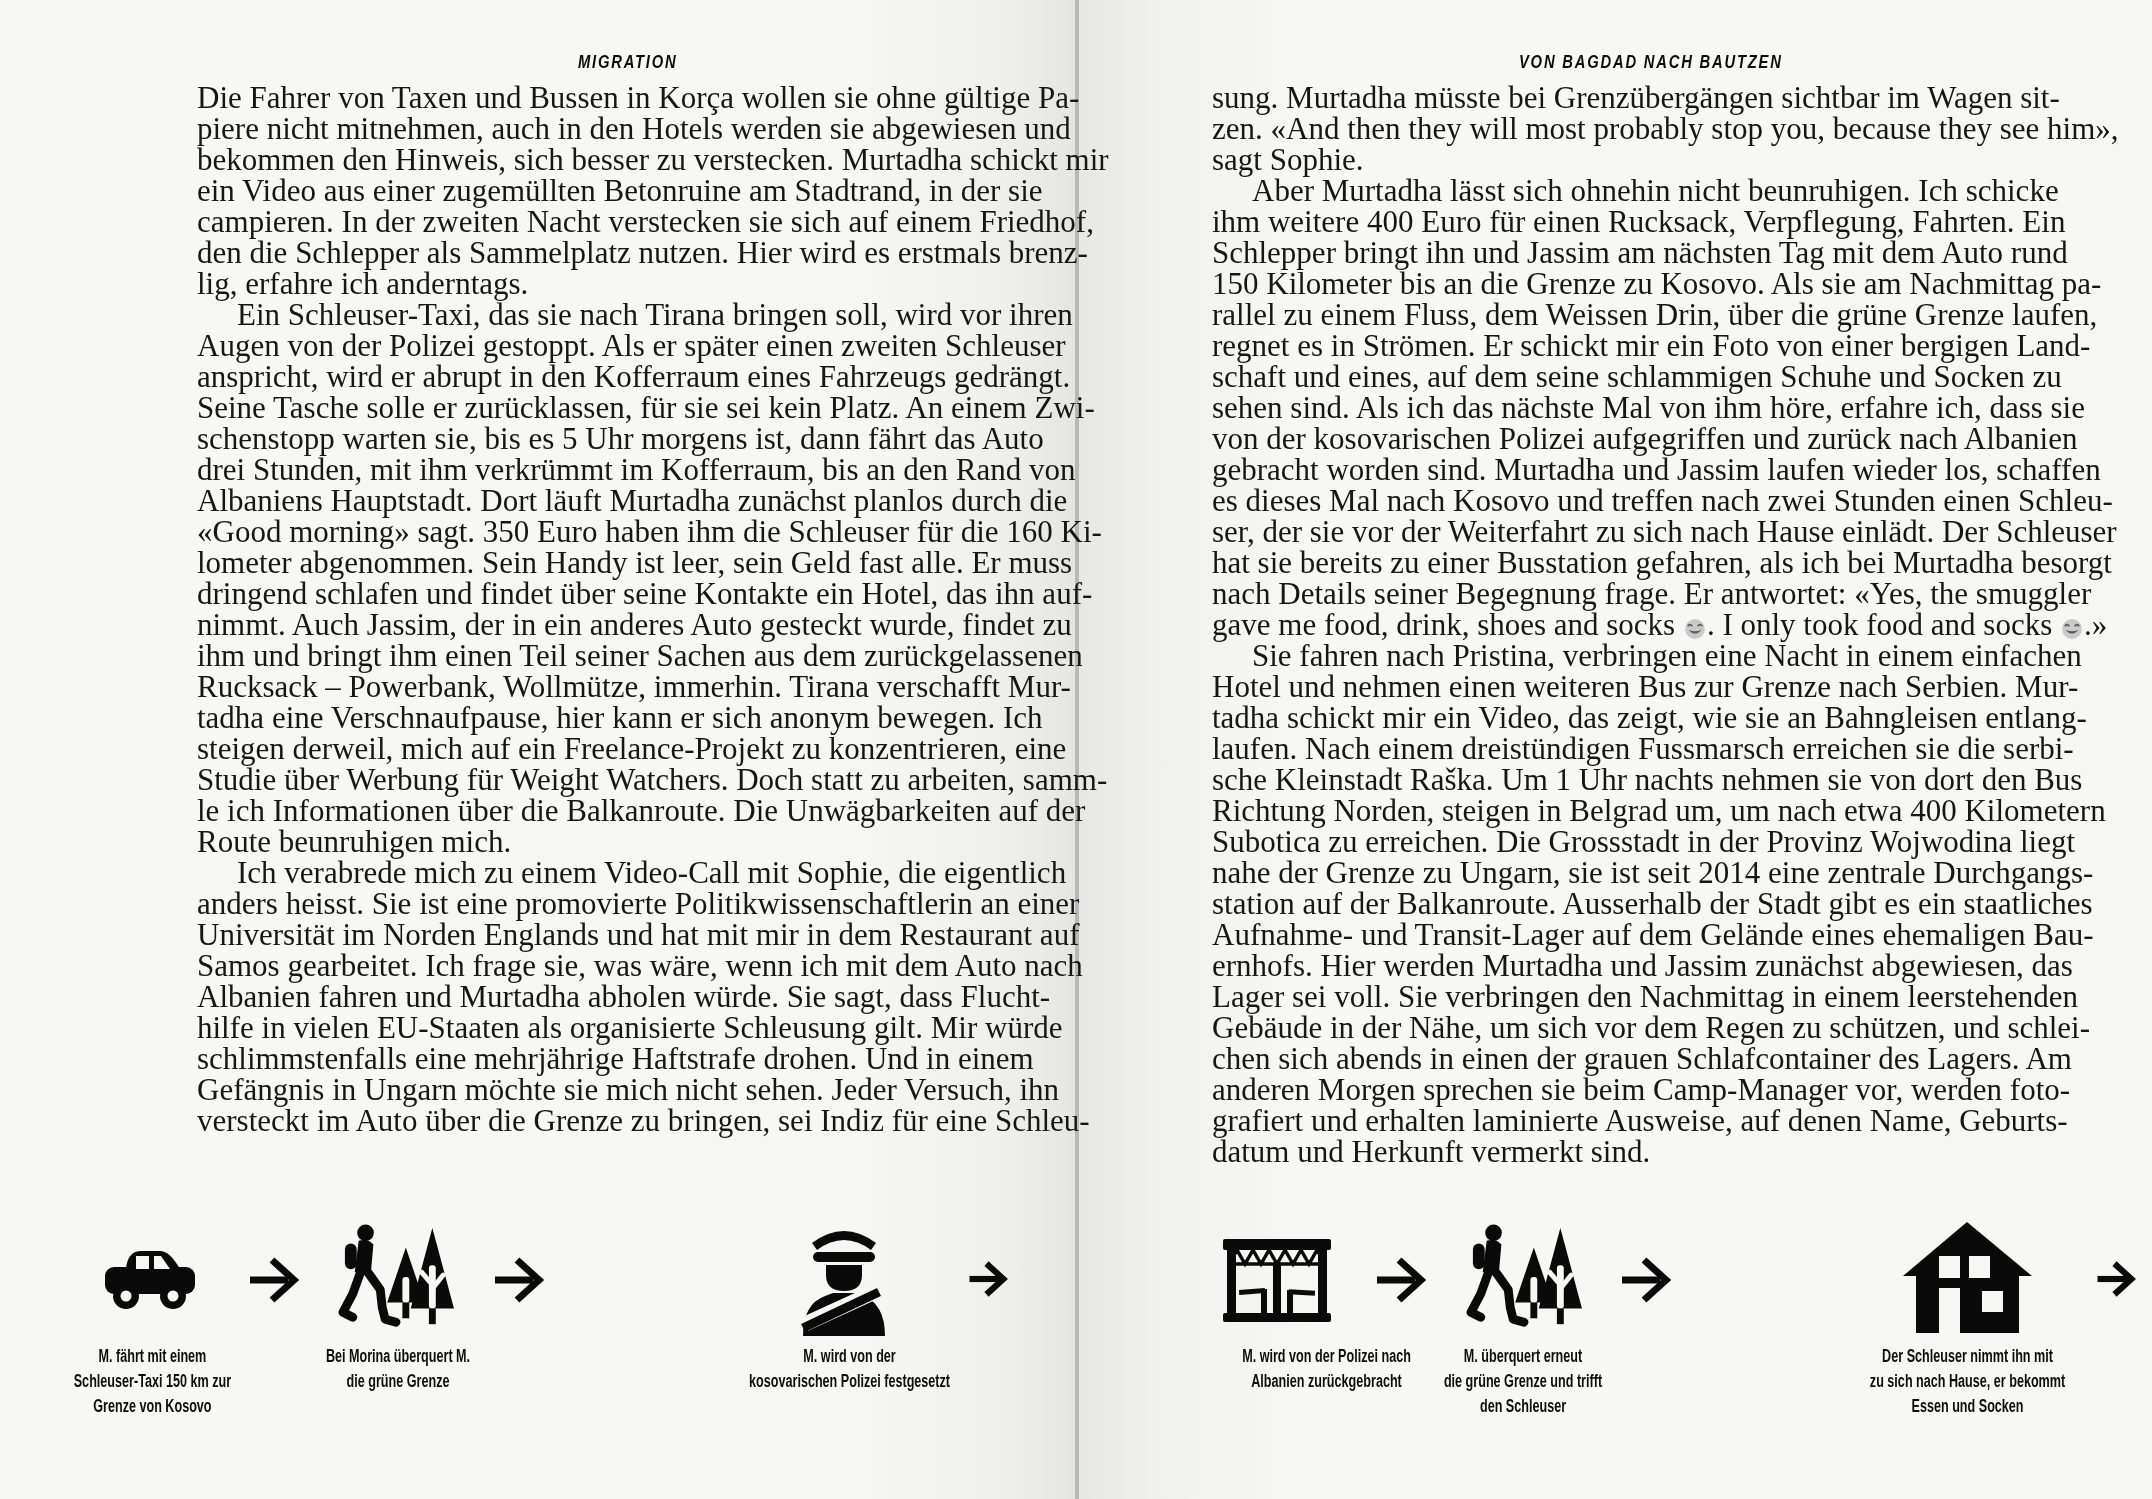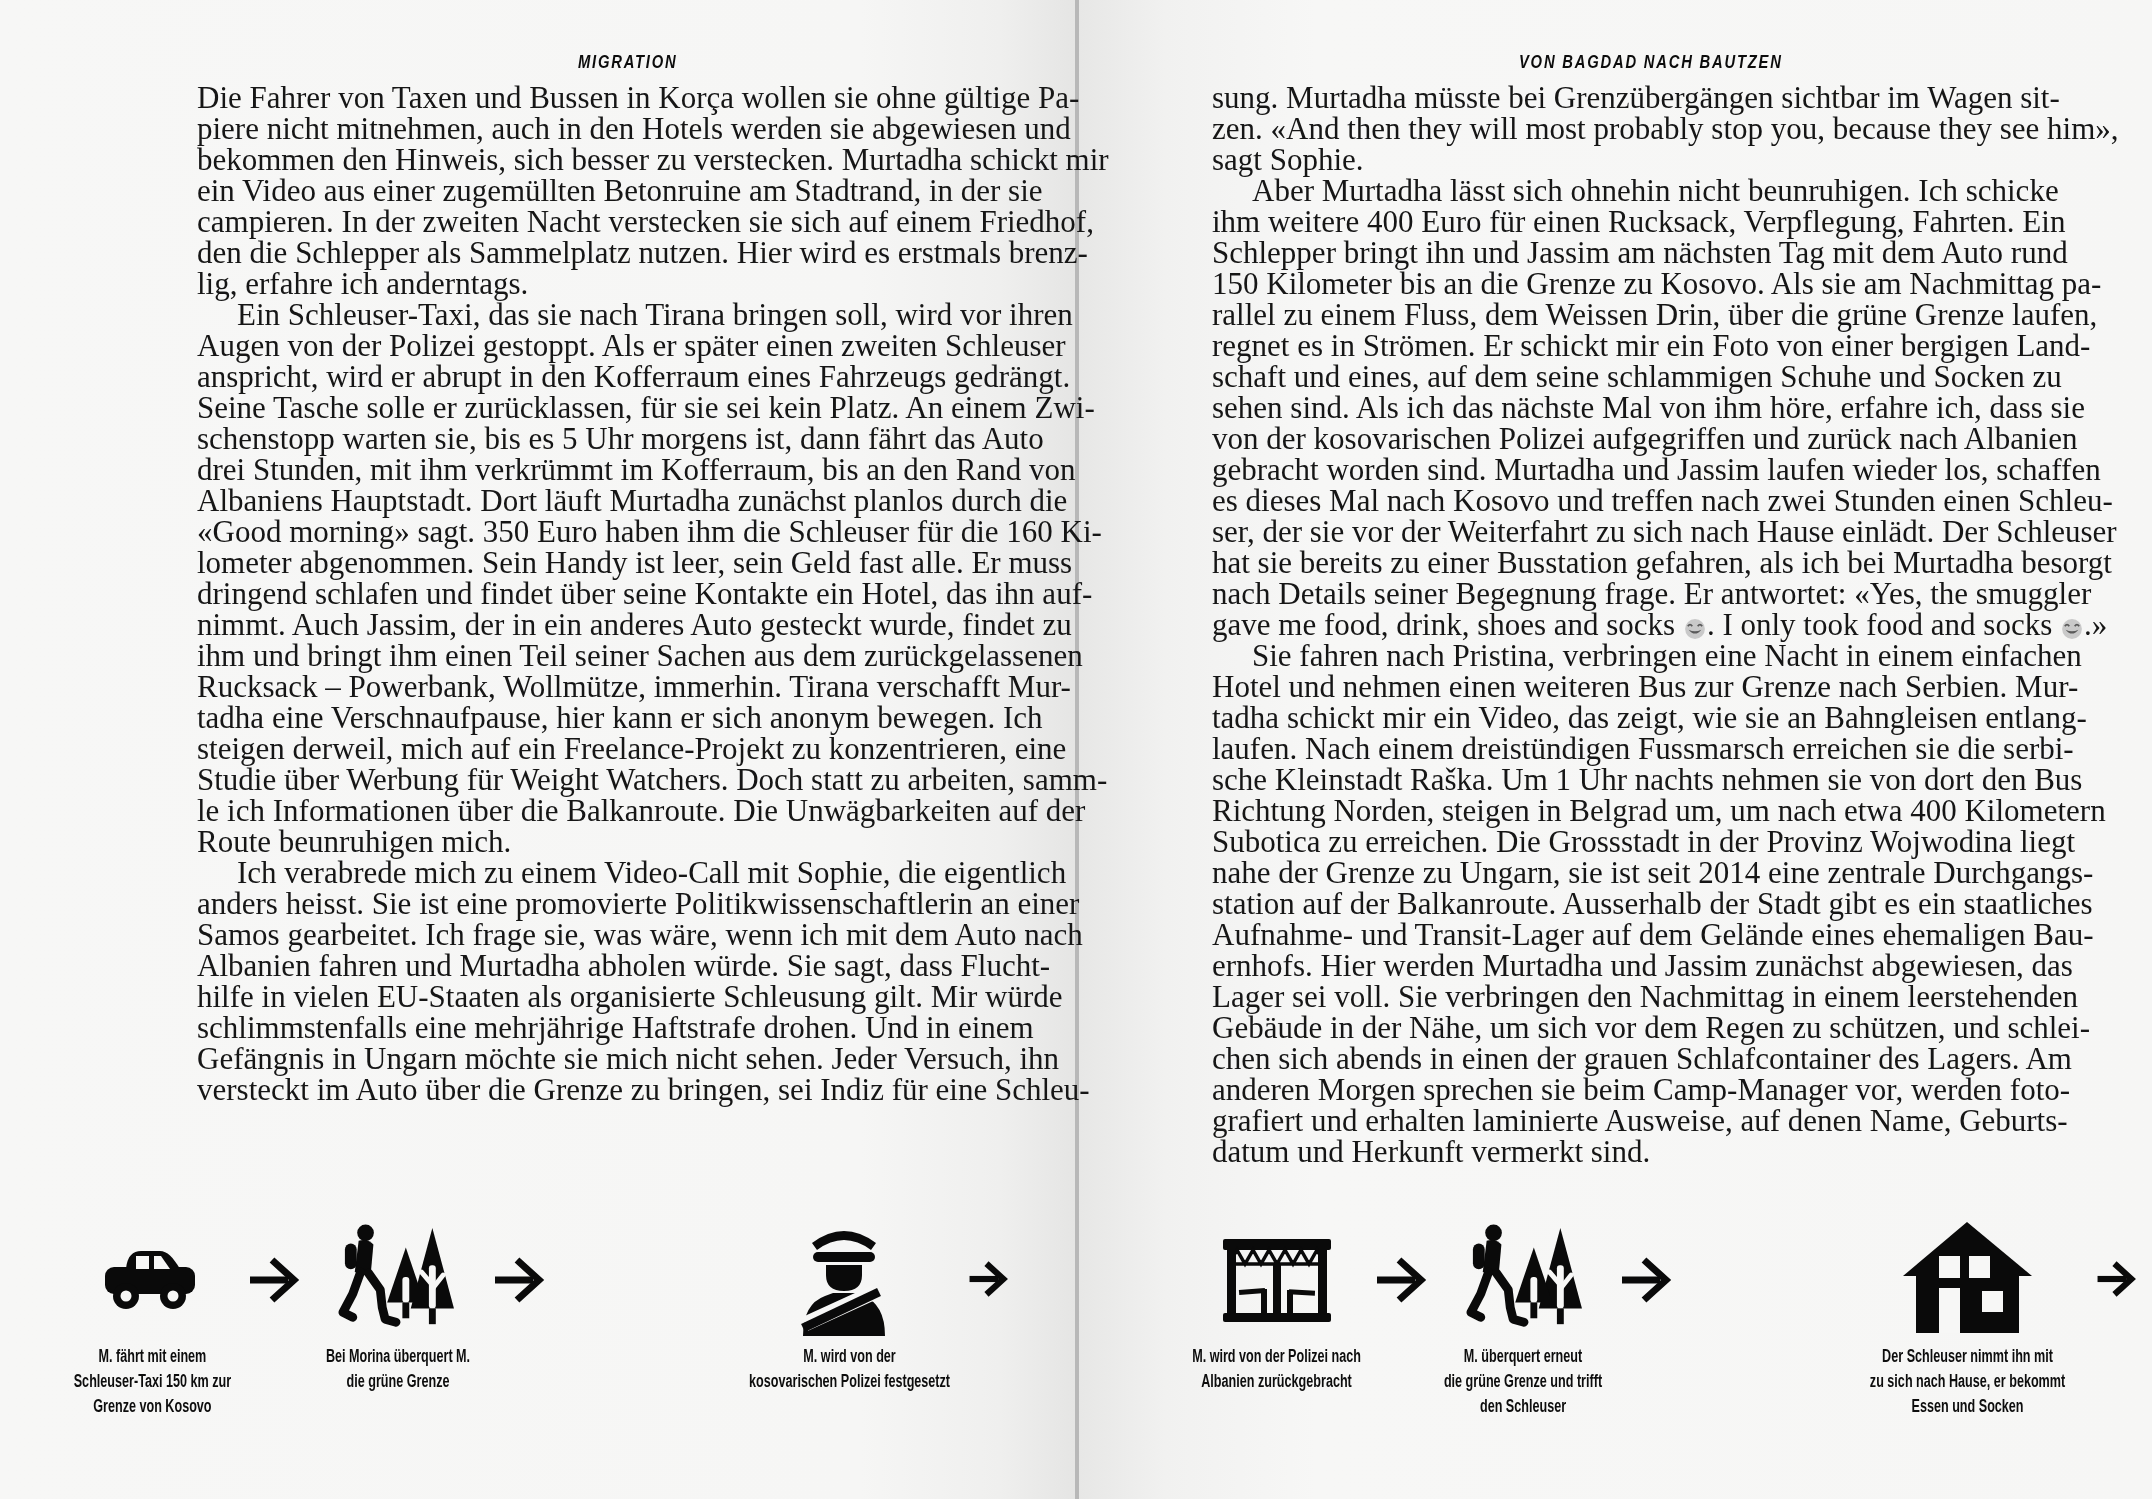--- a/index.html
+++ b/index.html
@@ -76,20 +76,21 @@
       <div class="tl">nimmt. Auch Jassim, der in ein anderes Auto gesteckt wurde, findet zu</div>
       <div class="tl">ihm und bringt ihm einen Teil seiner Sachen aus dem zurückgelassenen</div>
       <div class="tl">Rucksack – Powerbank, Wollmütze, immerhin. Tirana verschafft Mur-</div>
       <div class="tl">tadha eine Verschnaufpause, hier kann er sich anonym bewegen. Ich</div>
       <div class="tl">steigen derweil, mich auf ein Freelance-Projekt zu konzentrieren, eine</div>
       <div class="tl">Studie über Werbung für Weight Watchers. Doch statt zu arbeiten, samm-</div>
       <div class="tl">le ich Informationen über die Balkanroute. Die Unwägbarkeiten auf der</div>
       <div class="tl flush">Route beunruhigen mich.</div>
       <div class="tl ind">Ich verabrede mich zu einem Video-Call mit Sophie, die eigentlich</div>
       <div class="tl">anders heisst. Sie ist eine promovierte Politikwissenschaftlerin an einer</div>
+      <div class="tl">Universität im Norden Englands und hat mit mir in dem Restaurant auf</div>
       <div class="tl">Samos gearbeitet. Ich frage sie, was wäre, wenn ich mit dem Auto nach</div>
       <div class="tl">Albanien fahren und Murtadha abholen würde. Sie sagt, dass Flucht-</div>
       <div class="tl">hilfe in vielen EU-Staaten als organisierte Schleusung gilt. Mir würde</div>
       <div class="tl">schlimmstenfalls eine mehrjährige Haftstrafe drohen. Und in einem</div>
       <div class="tl">Gefängnis in Ungarn möchte sie mich nicht sehen. Jeder Versuch, ihn</div>
       <div class="tl">versteckt im Auto über die Grenze zu bringen, sei Indiz für eine Schleu-</div>
     </div>
   <div class="body-col" id="right-body-col">
       <div class="tl">sung. Murtadha müsste bei Grenzübergängen sichtbar im Wagen sit-</div>
       <div class="tl">zen. «And then they will most probably stop you, because they see him»,</div>
@@ -265,21 +266,21 @@
     </svg>
   </div>
 
   <div class="ticon" style="left:2096px; top:1258px;">
     <svg width="40" height="42" viewBox="0 0 52 52">
       <path d="M2 26 H40" stroke="#0a0a0a" stroke-width="8" fill="none"></path>
       <path d="M24 6 L46 26 L24 46" stroke="#0a0a0a" stroke-width="8" fill="none"></path>
     </svg>
   </div>
 
-  <div class="cap" style="left:1277px;"><span class="capx">M. wird von der Polizei nach
+  <div class="cap" style="left:1327px;"><span class="capx">M. wird von der Polizei nach
 Albanien zurückgebracht</span></div>
   <div class="cap" style="left:1523px;"><span class="capx">M. überquert erneut
 die grüne Grenze und trifft
 den Schleuser</span></div>
   <div class="cap" style="left:1968px;"><span class="capx">Der Schleuser nimmt ihn mit
 zu sich nach Hause, er bekommt
 Essen und Socken</span></div>
 
 </div>
 

